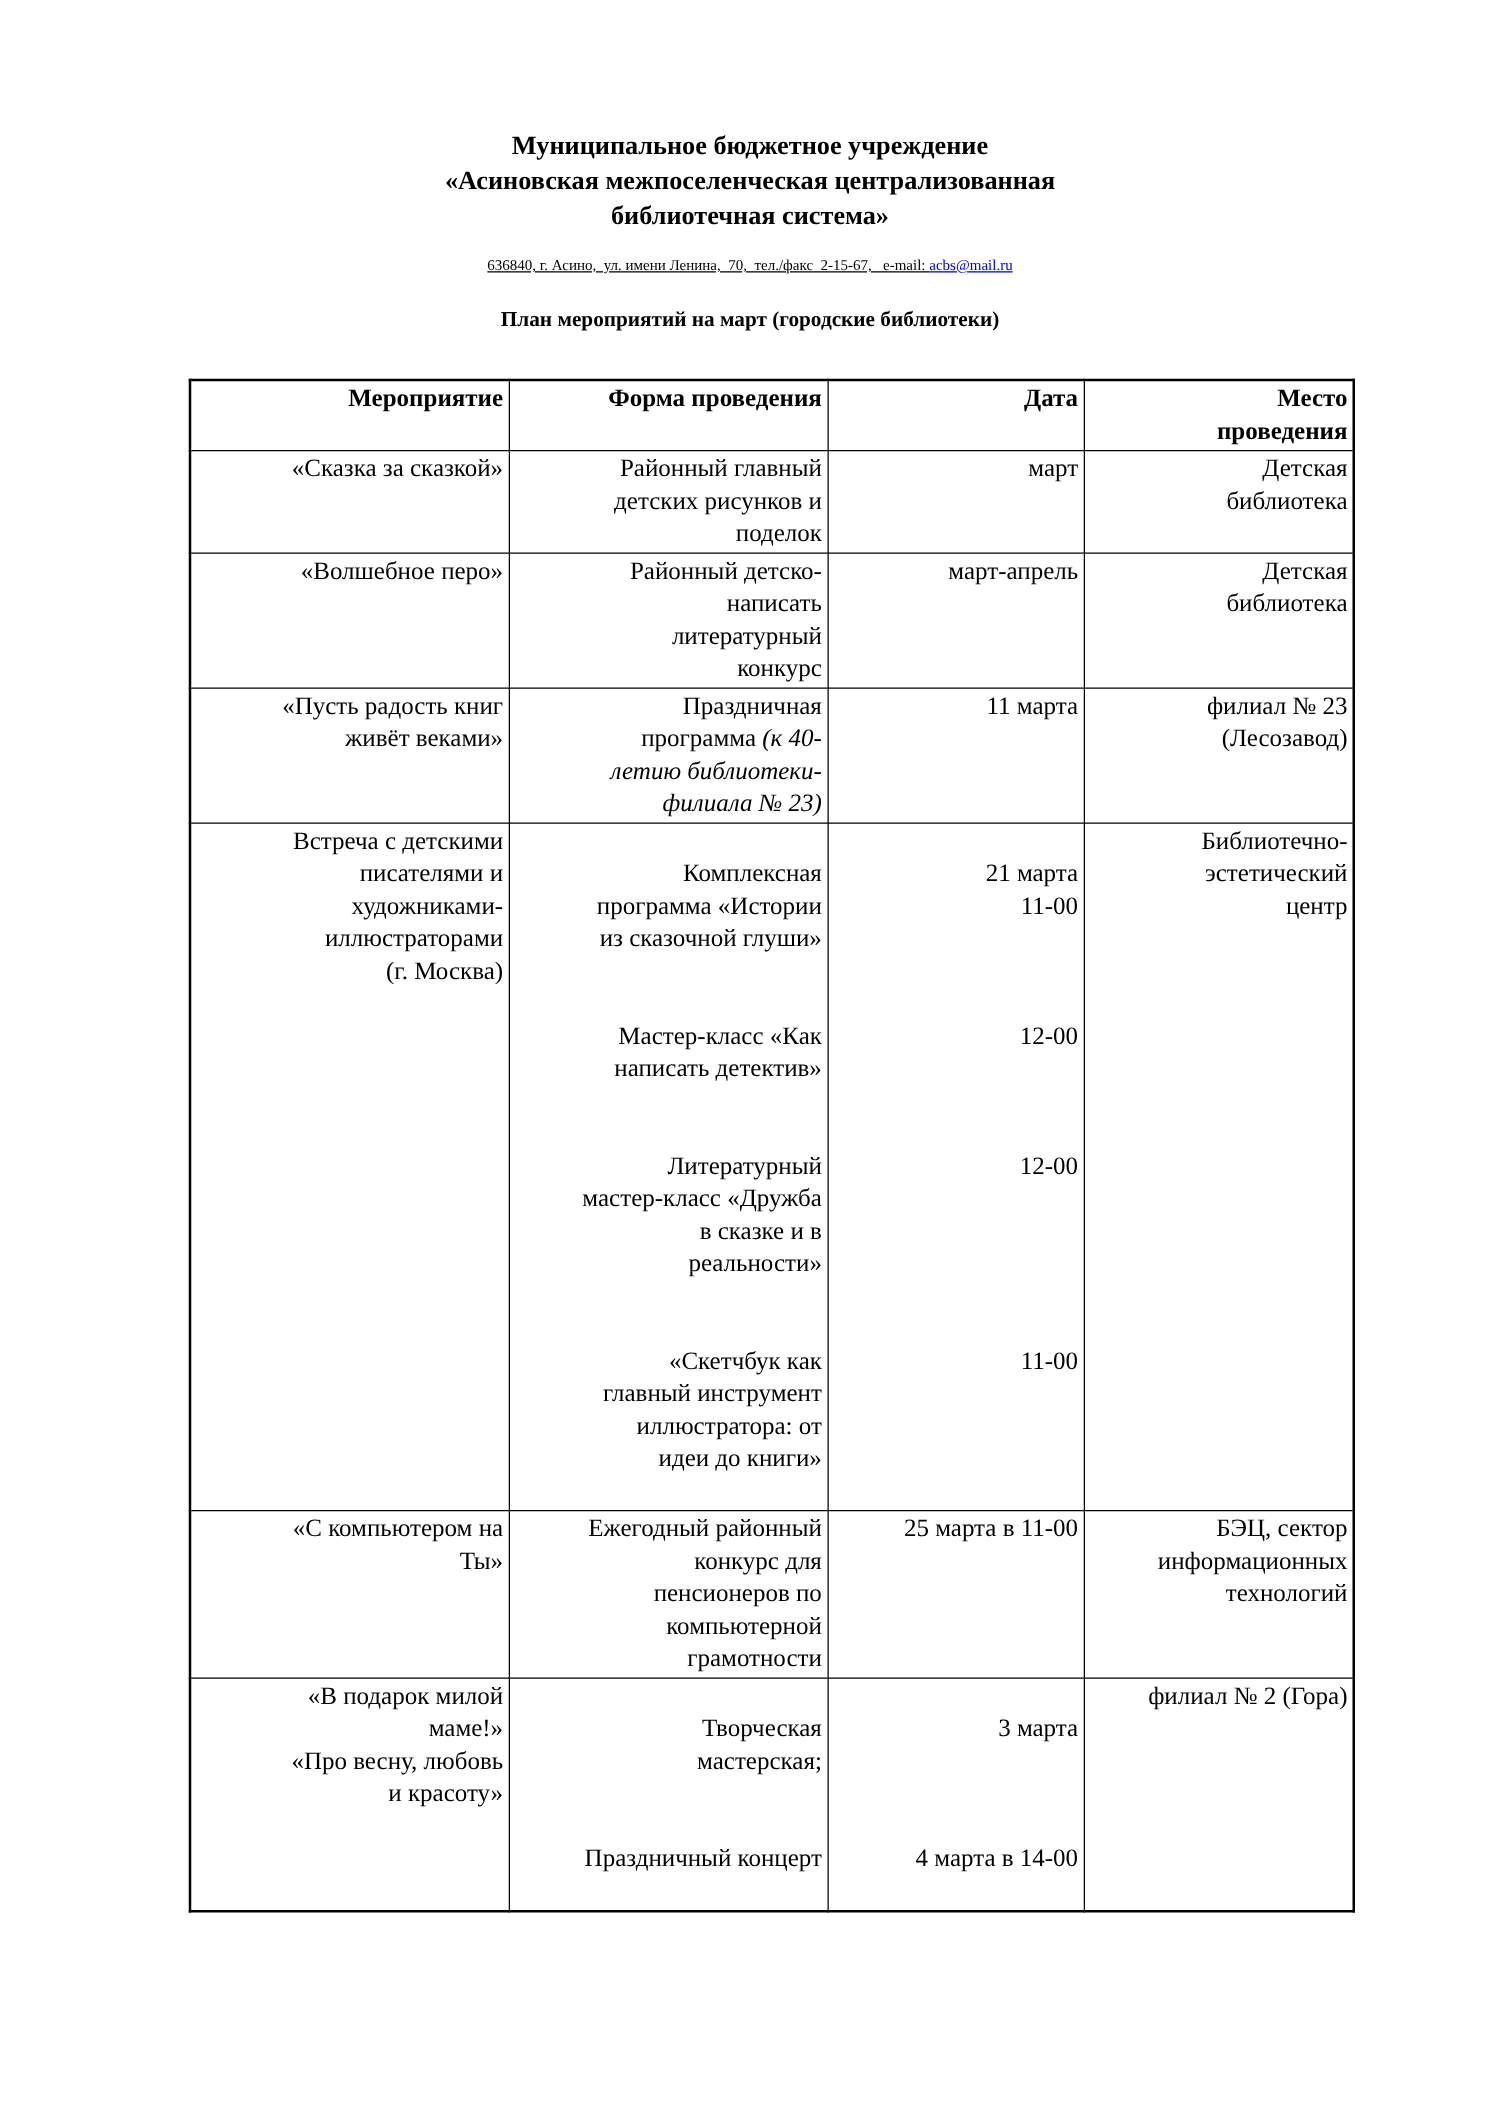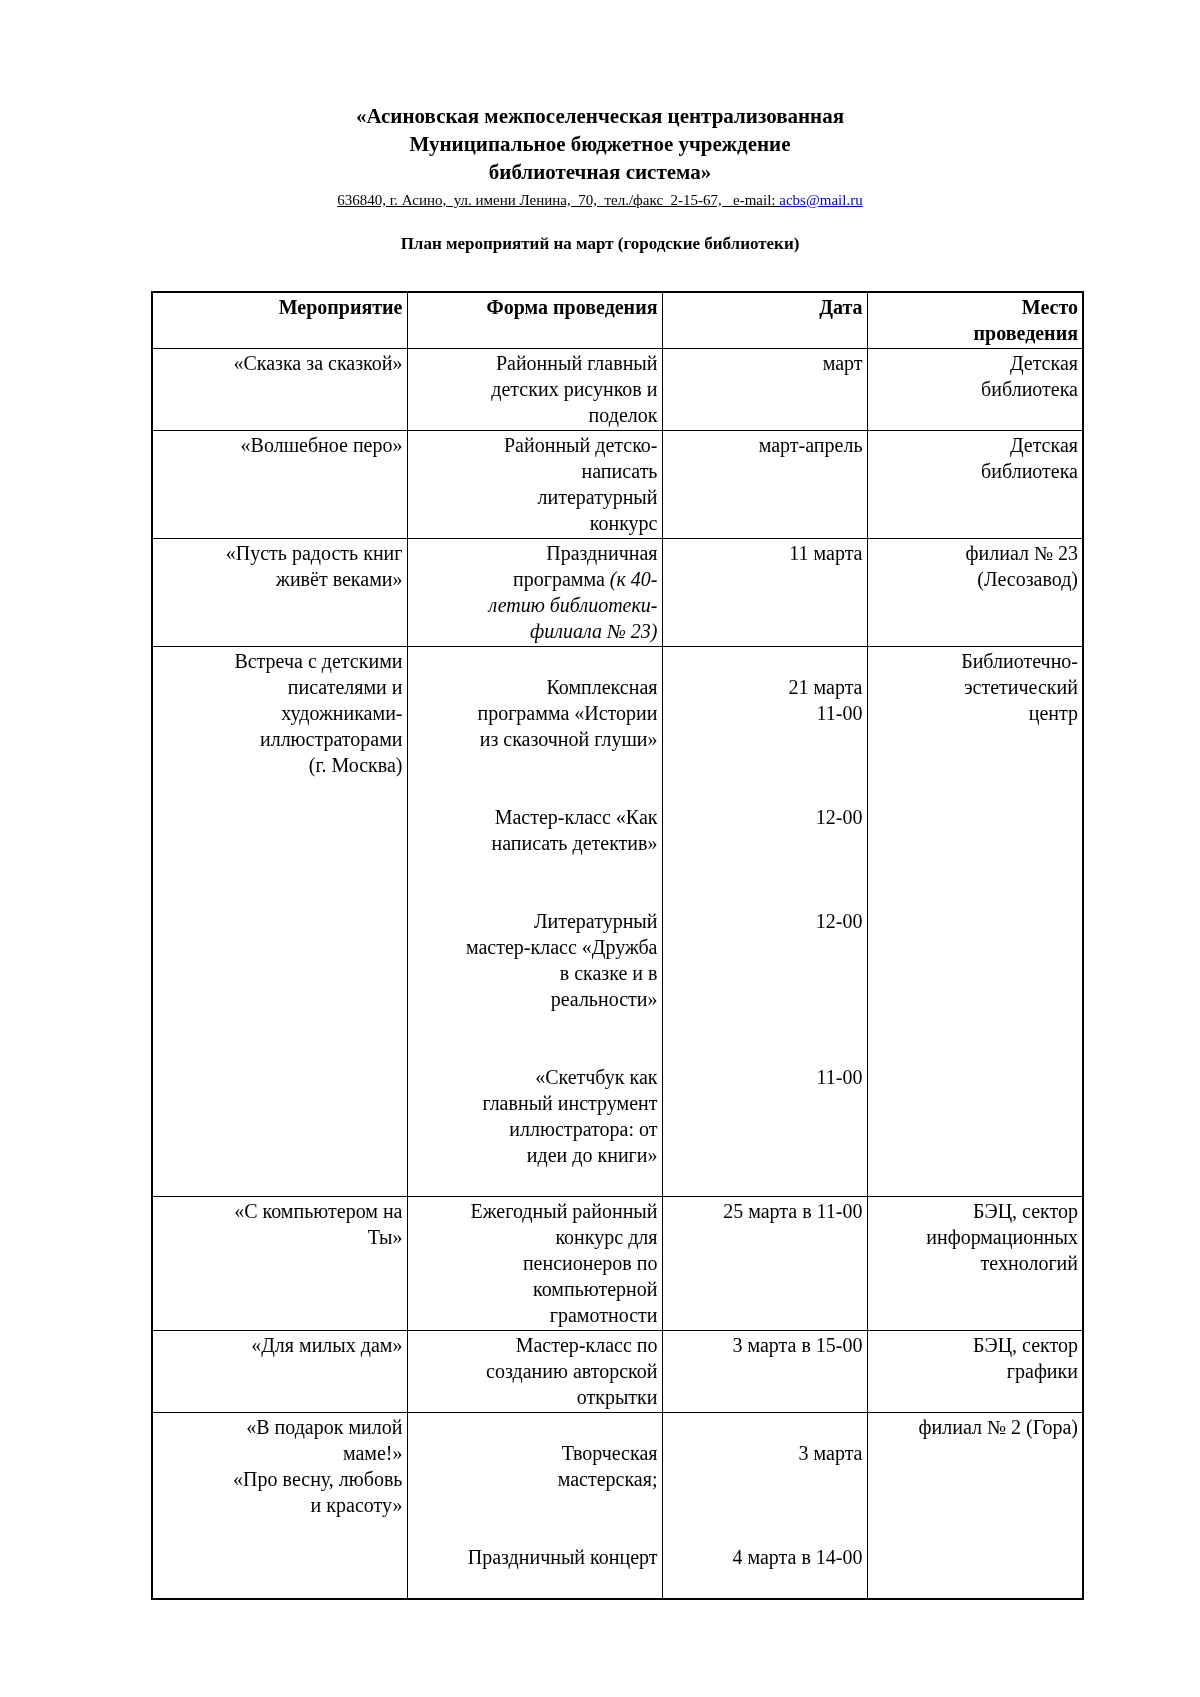--- a/index.html
+++ b/index.html
@@ -21,22 +21,23 @@
     padding-top: 102px;
     text-align: center;
     font-size: 21px;
     line-height: 28px;
   }
   .org-line {
     font-weight: bold;
   }
   .address-line {
     font-weight: normal;
-    font-size: 15px;
+    font-size: 12px;
     line-height: 29px;
+    margin-top: 12px;
   }
   .address-text {
     text-decoration: underline;
   }
   .email-link {
     color: #0000cc;
     text-decoration: underline;
     cursor: pointer;
   }
   .plan-title {
@@ -88,22 +89,22 @@
   .italic {
     font-style: italic;
   }
 </style>
 </head>
 <body>
 
 <div class="doc">
 
   <div class="org-header">
+    <div class="org-line">Муниципальное бюджетное учреждение</div>
     <div class="org-line">«Асиновская межпоселенческая централизованная</div>
-    <div class="org-line">Муниципальное бюджетное учреждение</div>
     <div class="org-line">библиотечная система»</div>
     <div class="address-line"><span class="address-text">636840, г. Асино,&nbsp; ул. имени Ленина,&nbsp; 70,&nbsp; тел./факс&nbsp; 2-15-67,&nbsp;&nbsp; e-mail: </span><span class="email-link">acbs@mail.ru</span></div>
   </div>
 
   <div class="plan-title">План мероприятий на март (городские библиотеки)</div>
 
   <table class="events">
     <colgroup>
       <col style="width:255px">
       <col style="width:255px">
@@ -189,29 +190,20 @@
 конкурс для
 пенсионеров по
 компьютерной
 грамотности</td>
         <td>25 марта в 11-00</td>
         <td>БЭЦ, сектор
 информационных
 технологий</td>
       </tr>
       <tr>
-        <td>«Для милых дам»</td>
-        <td>Мастер-класс по
-созданию авторской
-открытки</td>
-        <td>3 марта в 15-00</td>
-        <td>БЭЦ, сектор
-графики</td>
-      </tr>
-      <tr>
         <td>«В подарок милой
 маме!»
 «Про весну, любовь
 и красоту»</td>
         <td>
           <div class="form-block">Творческая
 мастерская;</div>
           <div class="form-block last">Праздничный концерт</div>
         </td>
         <td>

